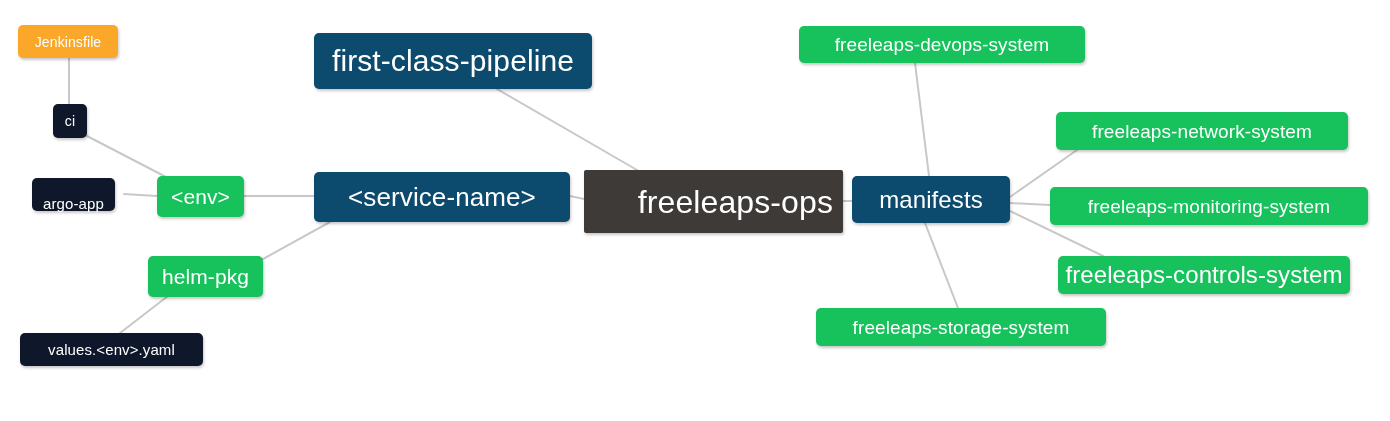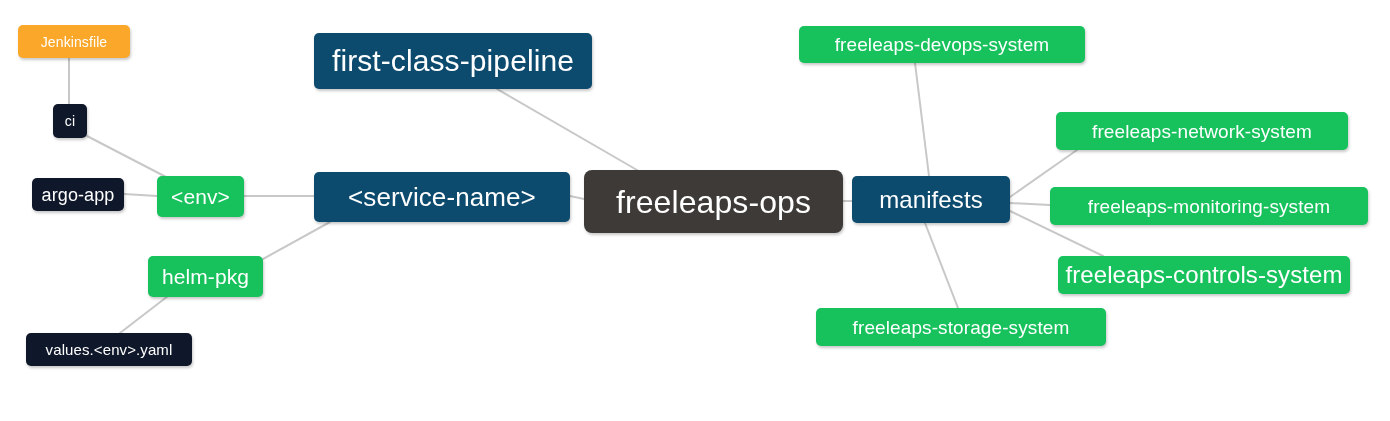--- a/index.html
+++ b/index.html
@@ -35,21 +35,22 @@
     justify-content: center;
     color: #ffffff;
     white-space: nowrap;
     border-radius: 5px;
     box-shadow: 1px 2px 3px rgba(0,0,0,0.22);
     line-height: 1;
     letter-spacing: 0.1px;
     padding: 0 10px;
   }
   .node.root {
-    border-radius: 8px;
+    border-radius: 2px;
+    justify-content: flex-end;
   }
   .n-orange { background: #faa72a; }
   .n-red    { background: #0f172a; }
   .n-green  { background: #17c25c; }
   .n-blue   { background: #0c4a6e; }
   .n-dark   { background: #3e3a38; }
 </style>
 </head>
 <body>
 
@@ -64,36 +65,36 @@
       <line x1="570" y1="196" x2="584" y2="199" stroke="#c8c8c8" stroke-width="2" stroke-linecap="round"></line>
       <line x1="497" y1="89" x2="637" y2="170" stroke="#c8c8c8" stroke-width="2" stroke-linecap="round"></line>
       <line x1="843" y1="201" x2="852" y2="201" stroke="#c8c8c8" stroke-width="2" stroke-linecap="round"></line>
       <line x1="929" y1="176" x2="915" y2="63" stroke="#c8c8c8" stroke-width="2" stroke-linecap="round"></line>
       <line x1="1010" y1="197" x2="1077" y2="150" stroke="#c8c8c8" stroke-width="2" stroke-linecap="round"></line>
       <line x1="1010" y1="203" x2="1050" y2="205" stroke="#c8c8c8" stroke-width="2" stroke-linecap="round"></line>
       <line x1="1010" y1="211" x2="1103" y2="256" stroke="#c8c8c8" stroke-width="2" stroke-linecap="round"></line>
       <line x1="925" y1="223" x2="958" y2="308" stroke="#c8c8c8" stroke-width="2" stroke-linecap="round"></line>
     </svg>
   <div id="node-layer">
-      <div class="node n-orange" style="left: 18px; top: 25px; width: 112px; height: 33px; font-size: 14px; text-align: center;">
+      <div class="node n-orange" style="left: 18px; top: 25px; width: 100px; height: 33px; font-size: 14px; text-align: center;">
         <span>Jenkinsfile</span>
       </div>
       <div class="node n-red" style="left: 53px; top: 104px; width: 34px; height: 34px; font-size: 14px;">
         <span>ci</span>
       </div>
-      <div class="node n-red" style="left: 32px; top: 178px; width: 92px; height: 33px; font-size: 18px;">
+      <div class="node n-red" style="left: 32px; top: 178px; width: 83px; height: 33px; font-size: 15px; align-items: flex-end;">
         <span>argo-app</span>
       </div>
       <div class="node n-green" style="left: 157px; top: 176px; width: 87px; height: 41px; font-size: 21px;">
         <span>&lt;env&gt;</span>
       </div>
       <div class="node n-green" style="left: 148px; top: 256px; width: 115px; height: 41px; font-size: 21px;">
         <span>helm-pkg</span>
       </div>
-      <div class="node n-red" style="left: 26px; top: 333px; width: 166px; height: 33px; font-size: 15px;">
+      <div class="node n-red" style="left: 20px; top: 333px; width: 183px; height: 33px; font-size: 15px;">
         <span>values.&lt;env&gt;.yaml</span>
       </div>
       <div class="node n-blue" style="left: 314px; top: 33px; width: 278px; height: 56px; font-size: 30px;">
         <span>first-class-pipeline</span>
       </div>
       <div class="node n-blue" style="left: 314px; top: 172px; width: 256px; height: 50px; font-size: 26px;">
         <span>&lt;service-name&gt;</span>
       </div>
       <div class="node n-dark root" style="left: 584px; top: 170px; width: 259px; height: 63px; font-size: 32px;">
         <span>freeleaps-ops</span>

